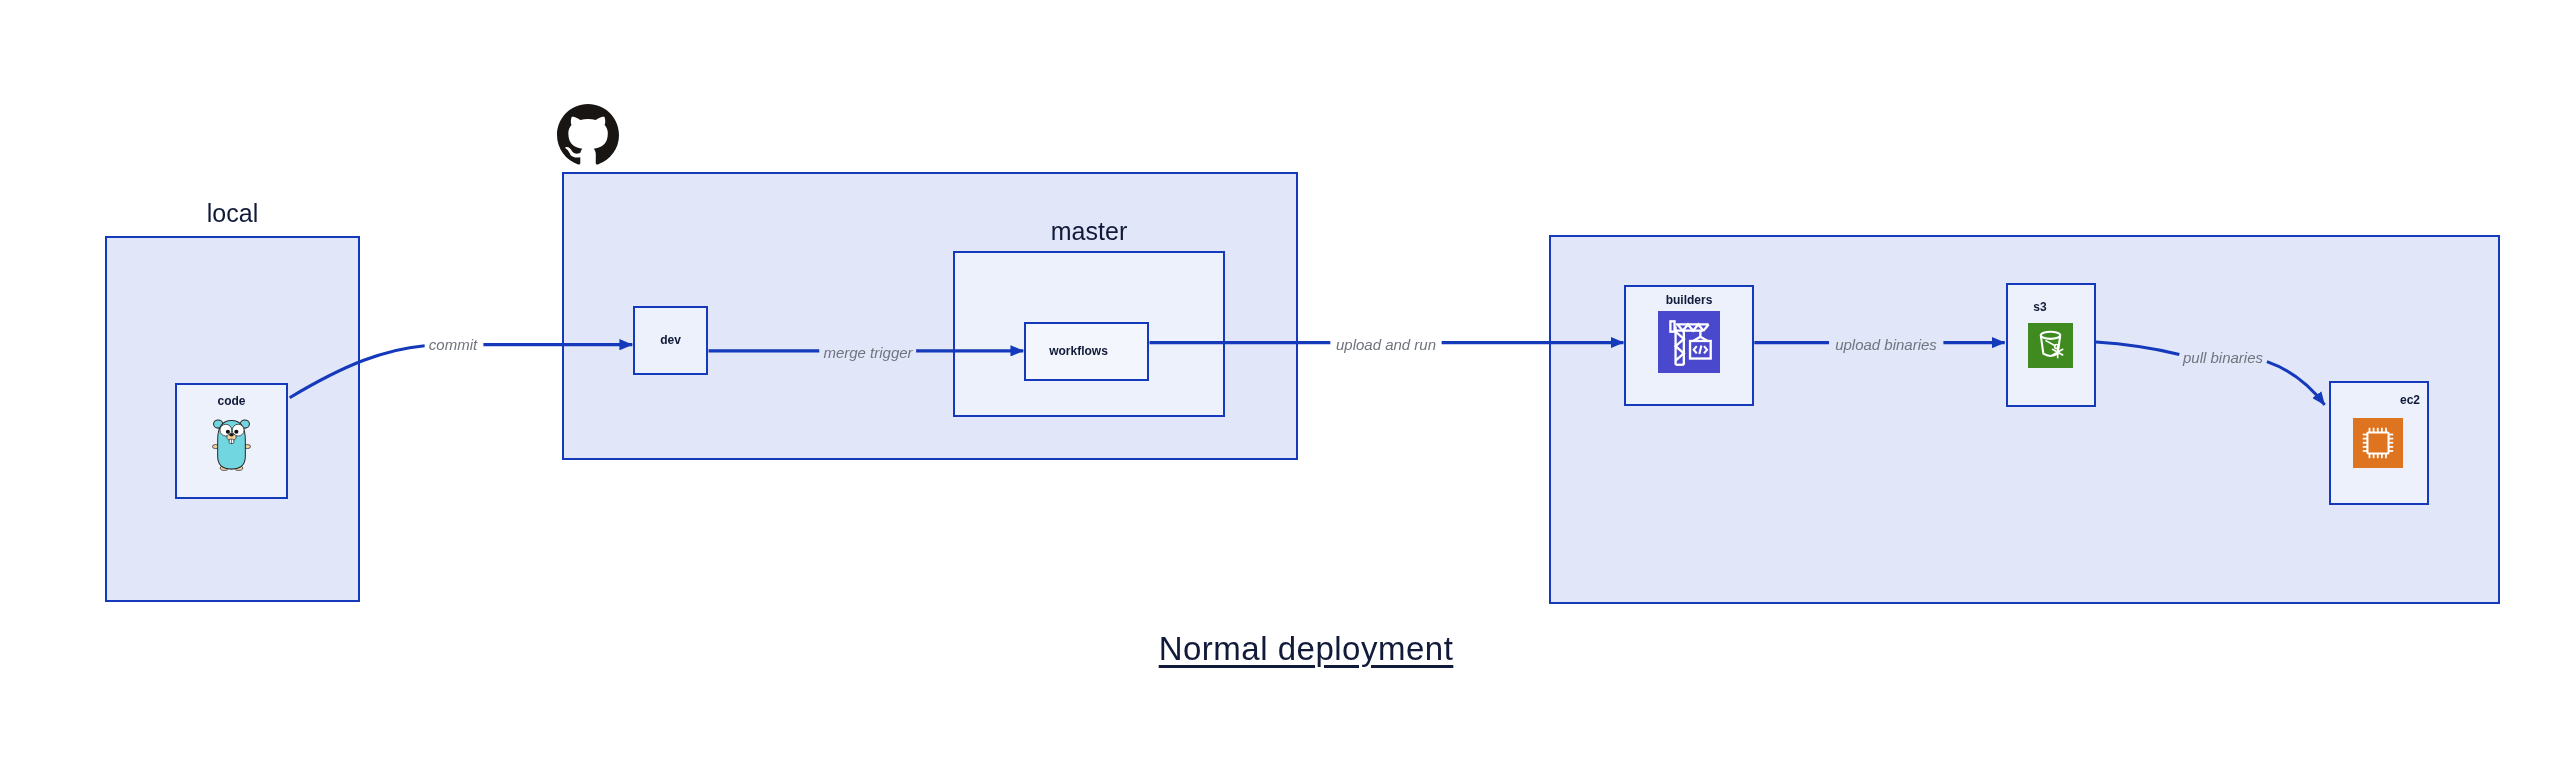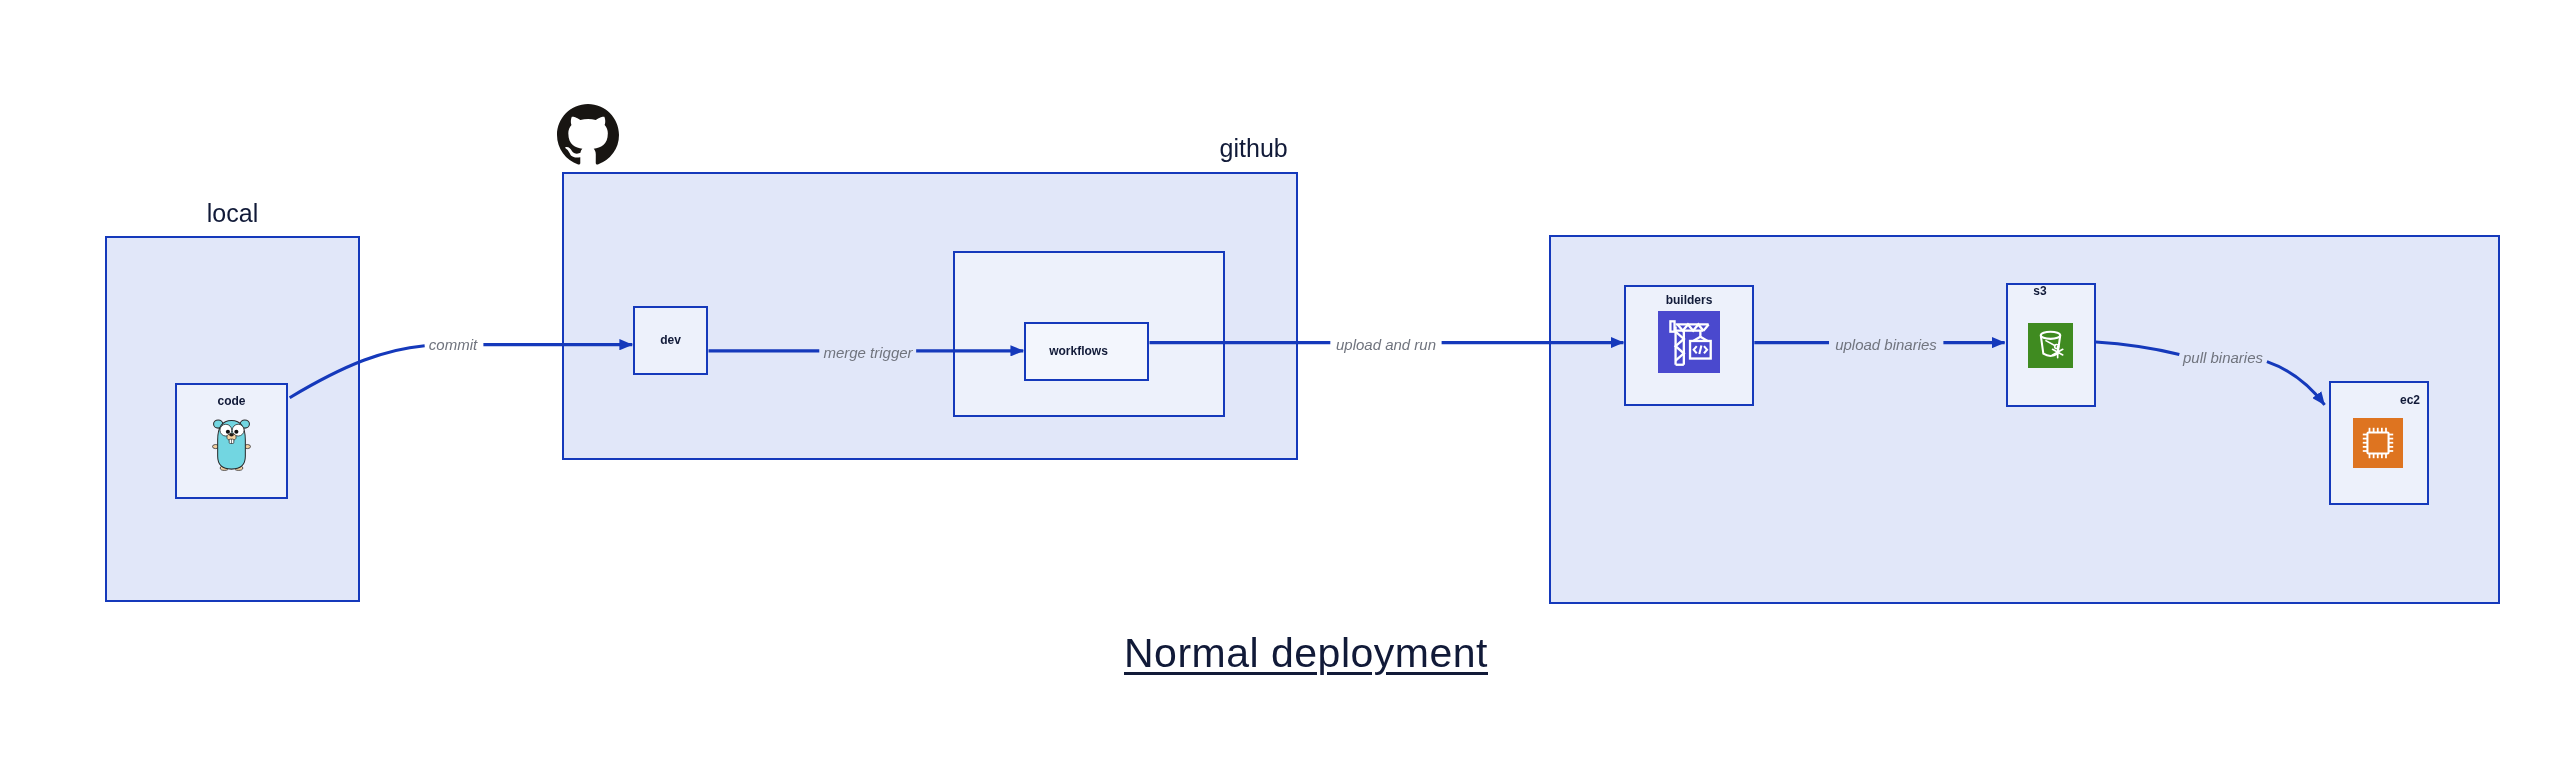--- a/index.html
+++ b/index.html
@@ -12,21 +12,21 @@
   .lvl2{background:#edf1fb;}
   .lvl3{background:#f3f6fd;}
 
   
   .group-label{position:absolute;color:#111a38;font-size:25px;line-height:31px;white-space:nowrap;}
   .center{text-align:center;}
   .right{text-align:right;}
   .node-label{position:absolute;color:#111a38;font-weight:bold;font-size:12px;white-space:nowrap;text-align:center;}
   .edge-label{position:absolute;transform:translate(-50%,-50%);color:#70747e;font-style:italic;font-size:15px;white-space:nowrap;}
   #title{position:absolute;left:997px;top:630px;width:618px;text-align:center;
-         color:#111a38;font-size:41px;letter-spacing:0.5px;
+         color:#111a38;font-size:33px;letter-spacing:0.5px;
          text-decoration:underline;text-decoration-thickness:3.1px;text-underline-offset:4.6px;}
 
   
   .icon{position:absolute;}
   #edges{position:absolute;left:0;top:0;z-index:5;}
   .edge-label{z-index:6;}
 
   
   #box-local    {left:105px; top:236px; width:255px; height:366px;}
   #box-code     {left:175px; top:383px; width:113px; height:116px; z-index:2;}
@@ -43,21 +43,21 @@
   #lbl-local {left:105px; top:198px; width:255px;}
   #lbl-github{left:562px;top:133px; width:736px;padding-right:10.3px;box-sizing:border-box;}
   #lbl-master{left:953px;top:216px; width:272px; z-index:3;}
   #lbl-aws   {left:1549px;top:200px; width:951px;}
 
   
   #lbl-code     {left:175px; top:391px; width:113px; line-height:20.6px; z-index:3;}
   #lbl-dev      {left:633px;top:306px; width:75px; line-height:69px;z-index:3;border-radius:6px;}
   #lbl-workflows{left:1024px;top:322px; width:109px; line-height:59px;z-index:4;}
   #lbl-builders {left:1624px;top:289px; width:130px; line-height:23px; z-index:3;}
-  #lbl-s3       {left:2006px;top:280px; width:68px; line-height:23px; z-index:3;}
+  #lbl-s3       {left:2006px;top:296px; width:68px; line-height:23px; z-index:3;}
   #lbl-ec2      {left:2329px;top:389px; width:100px; line-height:23px; z-index:3;margin-left:31px;}
 
   
   #icon-octocat {left:557px;top:104px;width:62px;height:62px;z-index:4;}
   #icon-gopher  {left:211px; top:417px;width:41px; height:54px;z-index:3;}
   #icon-builders{left:1658px;top:311px;width:62px;height:62px;z-index:3;}
   #icon-s3      {left:2028px;top:323px;width:45px; height:45px; z-index:3;}
   #icon-ec2     {left:2353px;top:418px;width:50px; height:50px; z-index:3;}
 </style>
 </head>
@@ -71,21 +71,21 @@
 
   <div class="box lvl2" id="box-code"></div>
   <div class="box lvl2" id="box-dev"></div>
   <div class="box lvl2" id="box-master"></div>
   <div class="box lvl3" id="box-workflows"></div>
   <div class="box lvl2" id="box-builders"></div>
   <div class="box lvl2" id="box-s3"></div>
   <div class="box lvl2" id="box-ec2"></div>
 
   <div class="group-label center" id="lbl-local">local</div>
-  <div class="group-label right" id="lbl-github">github</div>
+  <div class="group-label center" id="lbl-master">master</div>
 
   <div class="node-label" id="lbl-code">code</div>
   <div class="node-label" id="lbl-dev">dev</div>
   <div class="node-label" id="lbl-workflows">workflows</div>
   <div class="node-label" id="lbl-builders">builders</div>
   <div class="node-label" id="lbl-s3">s3</div>
   <div class="node-label" id="lbl-ec2">ec2</div>
 
   <svg class="icon" id="icon-octocat" viewBox="0 0 16 16">
     <path fill="#181512" d="M8 0C3.58 0 0 3.58 0 8c0 3.54 2.29 6.53 5.47 7.59.4.07.55-.17.55-.38 0-.19-.01-.82-.01-1.49-2.01.37-2.53-.49-2.69-.94-.09-.23-.48-.94-.82-1.13-.28-.15-.68-.52-.01-.53.63-.01 1.08.58 1.23.82.72 1.21 1.87.87 2.33.66.07-.52.28-.87.51-1.07-1.78-.2-3.64-.89-3.64-3.95 0-.87.31-1.59.82-2.15-.08-.2-.36-1.02.08-2.12 0 0 .67-.21 2.2.82.64-.18 1.32-.27 2-.27s1.36.09 2 .27c1.53-1.04 2.2-.82 2.2-.82.44 1.1.16 1.92.08 2.12.51.56.82 1.27.82 2.15 0 3.07-1.87 3.75-3.65 3.95.29.25.54.73.54 1.48 0 1.07-.01 1.93-.01 2.2 0 .21.15.46.55.38A8.01 8.01 0 0 0 16 8c0-4.42-3.58-8-8-8z"></path>

